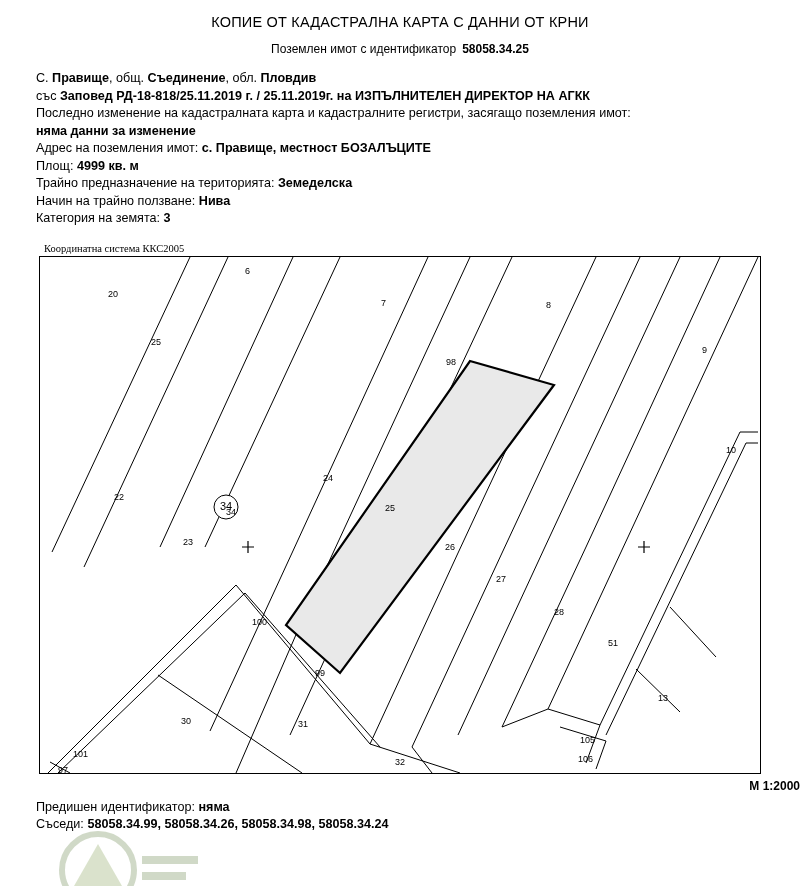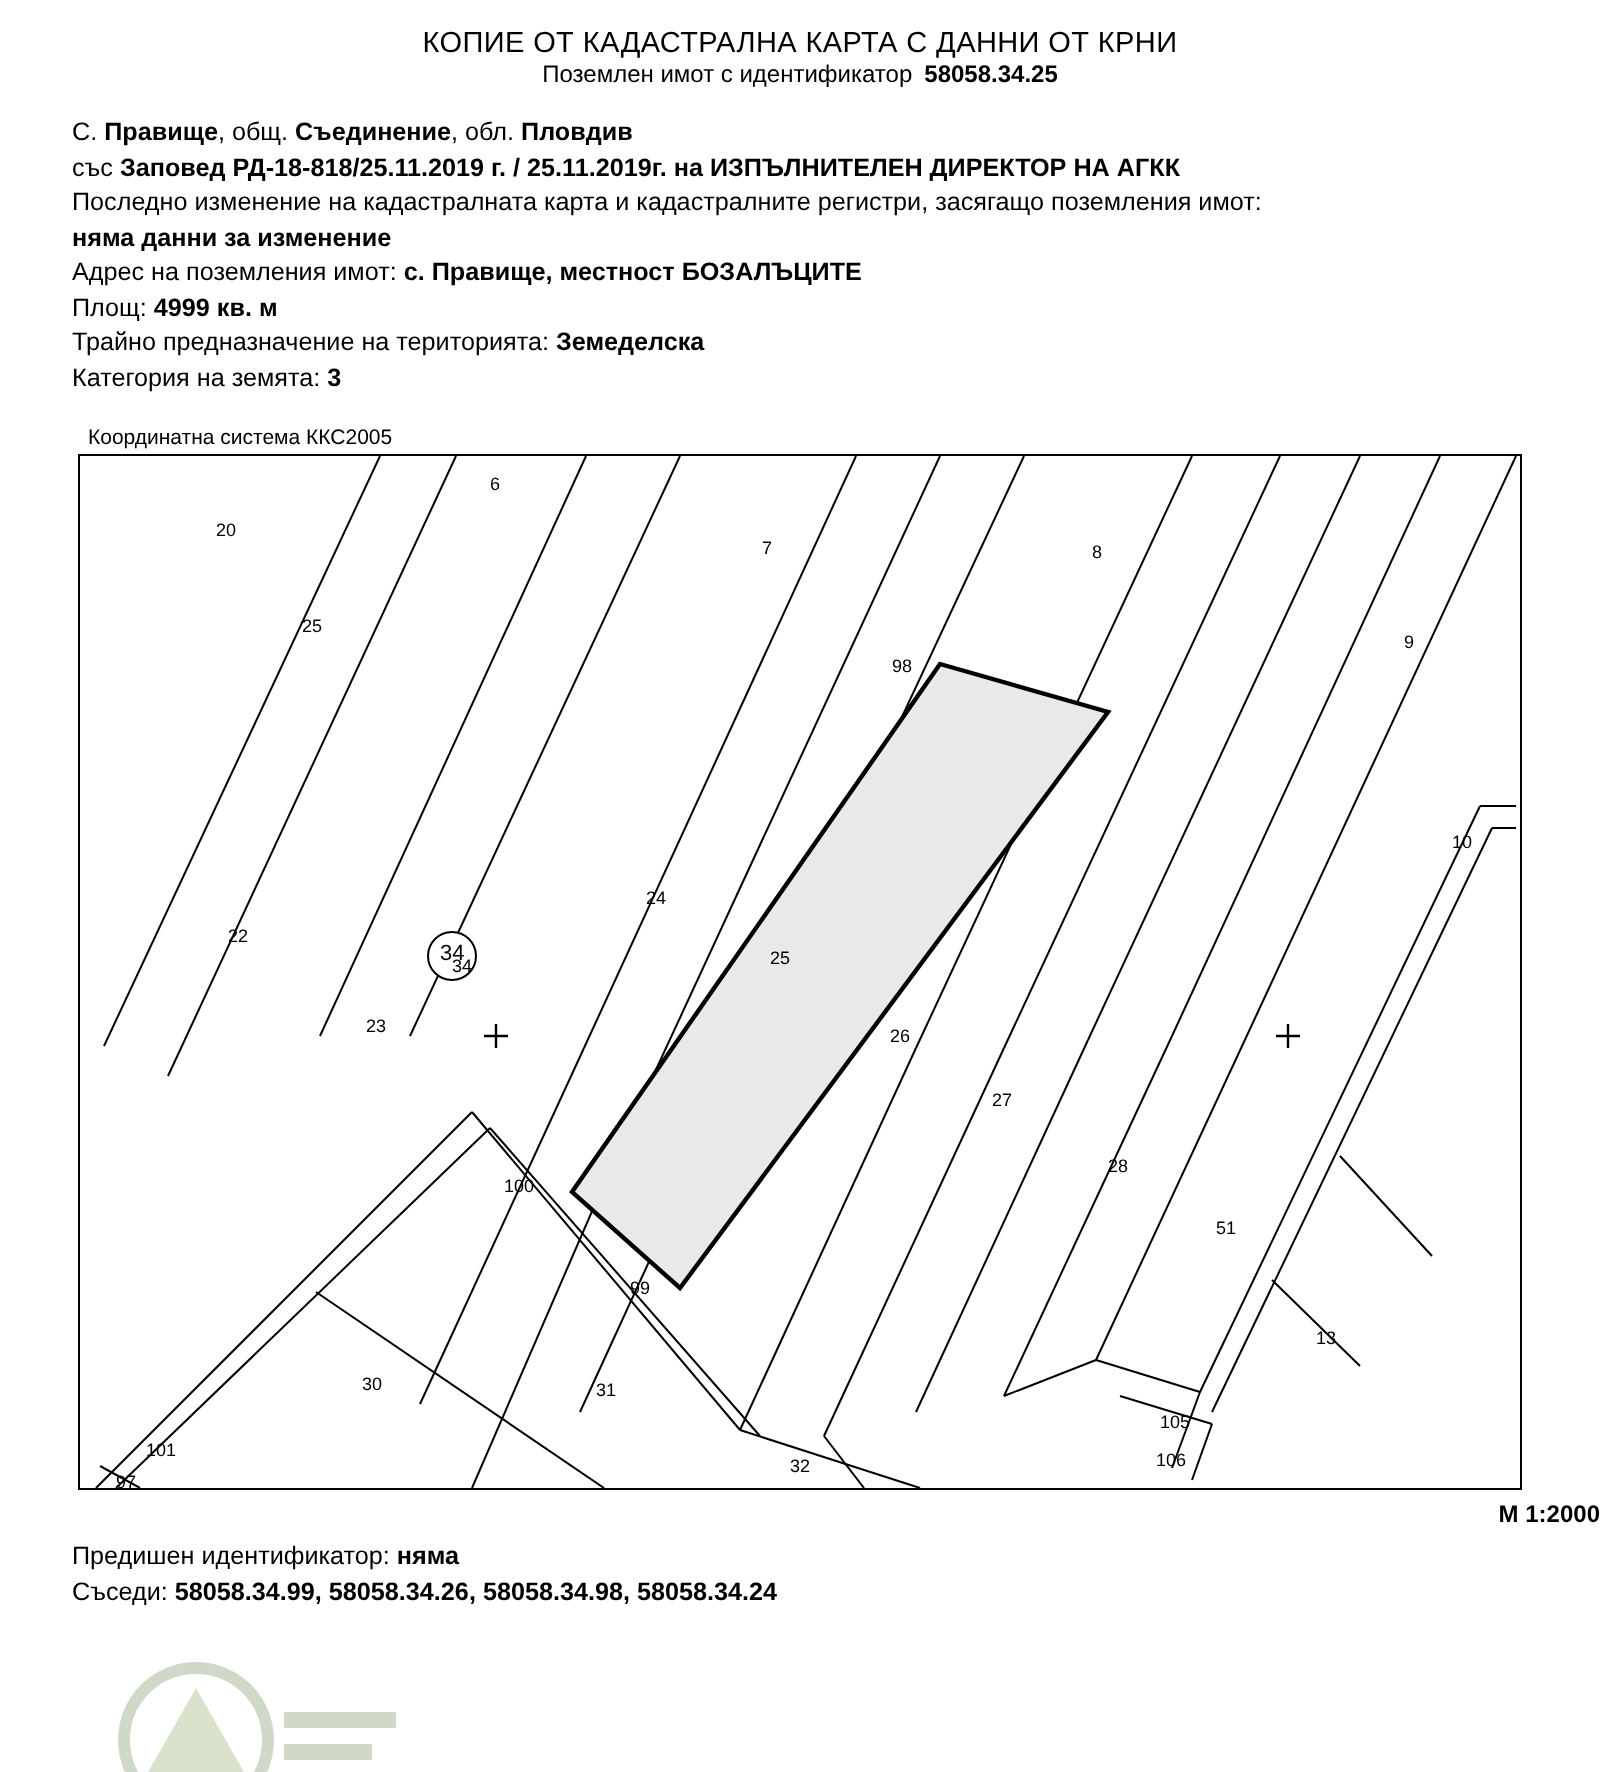--- a/index.html
+++ b/index.html
@@ -23,37 +23,38 @@
   .doc-title {
     text-align: center;
     font-size: 14.5px;
     font-weight: normal;
     letter-spacing: 0.2px;
     margin-top: 14px;
   }
   .subtitle {
     text-align: center;
     font-size: 12px;
-    margin-top: 0;
+    margin-top: 12px;
   }
   .subtitle .ident {
     font-weight: bold;
     margin-left: 6px;
   }
   .info-block {
     margin: 14px 0 15px 36px;
     font-size: 12.6px;
     line-height: 17.5px;
   }
   .info-block .row { white-space: nowrap; }
   .b { font-weight: bold; }
 
   .coord-label {
     margin: 10px 0 2px 44px;
     font-size: 10.5px;
+    font-family: Liberation Serif, serif;
   }
 
   .map-wrap {
     position: relative;
     margin: 0 auto;
     width: 722px;
     height: 518px;
     border: 1px solid #000;
     box-sizing: border-box;
     overflow: hidden;
@@ -103,20 +104,23 @@
     <div class="row">Последно изменение на кадастралната карта и кадастралните регистри, засягащо поземления имот:</div>
     <div class="row b">няма данни за изменение</div>
     <div class="row">
       <span>Адрес на поземления имот: </span><span class="b">с. Правище, местност БОЗАЛЪЦИТЕ</span>
     </div>
     <div class="row">
       <span>Площ: </span><span class="b">4999 кв. м</span>
     </div>
     <div class="row">
       <span>Трайно предназначение на територията: </span><span class="b">Земеделска</span>
+    </div>
+    <div class="row">
+      <span>Начин на трайно ползване: </span><span class="b">Нива</span>
     </div>
     <div class="row">
       <span>Категория на земята: </span><span class="b">3</span>
     </div>
   </div>
 
   <div class="coord-label">Координатна система ККС2005</div>
 
   <div class="map-wrap">
     <svg width="720" height="516" viewBox="0 0 720 516" xmlns="http://www.w3.org/2000/svg">

